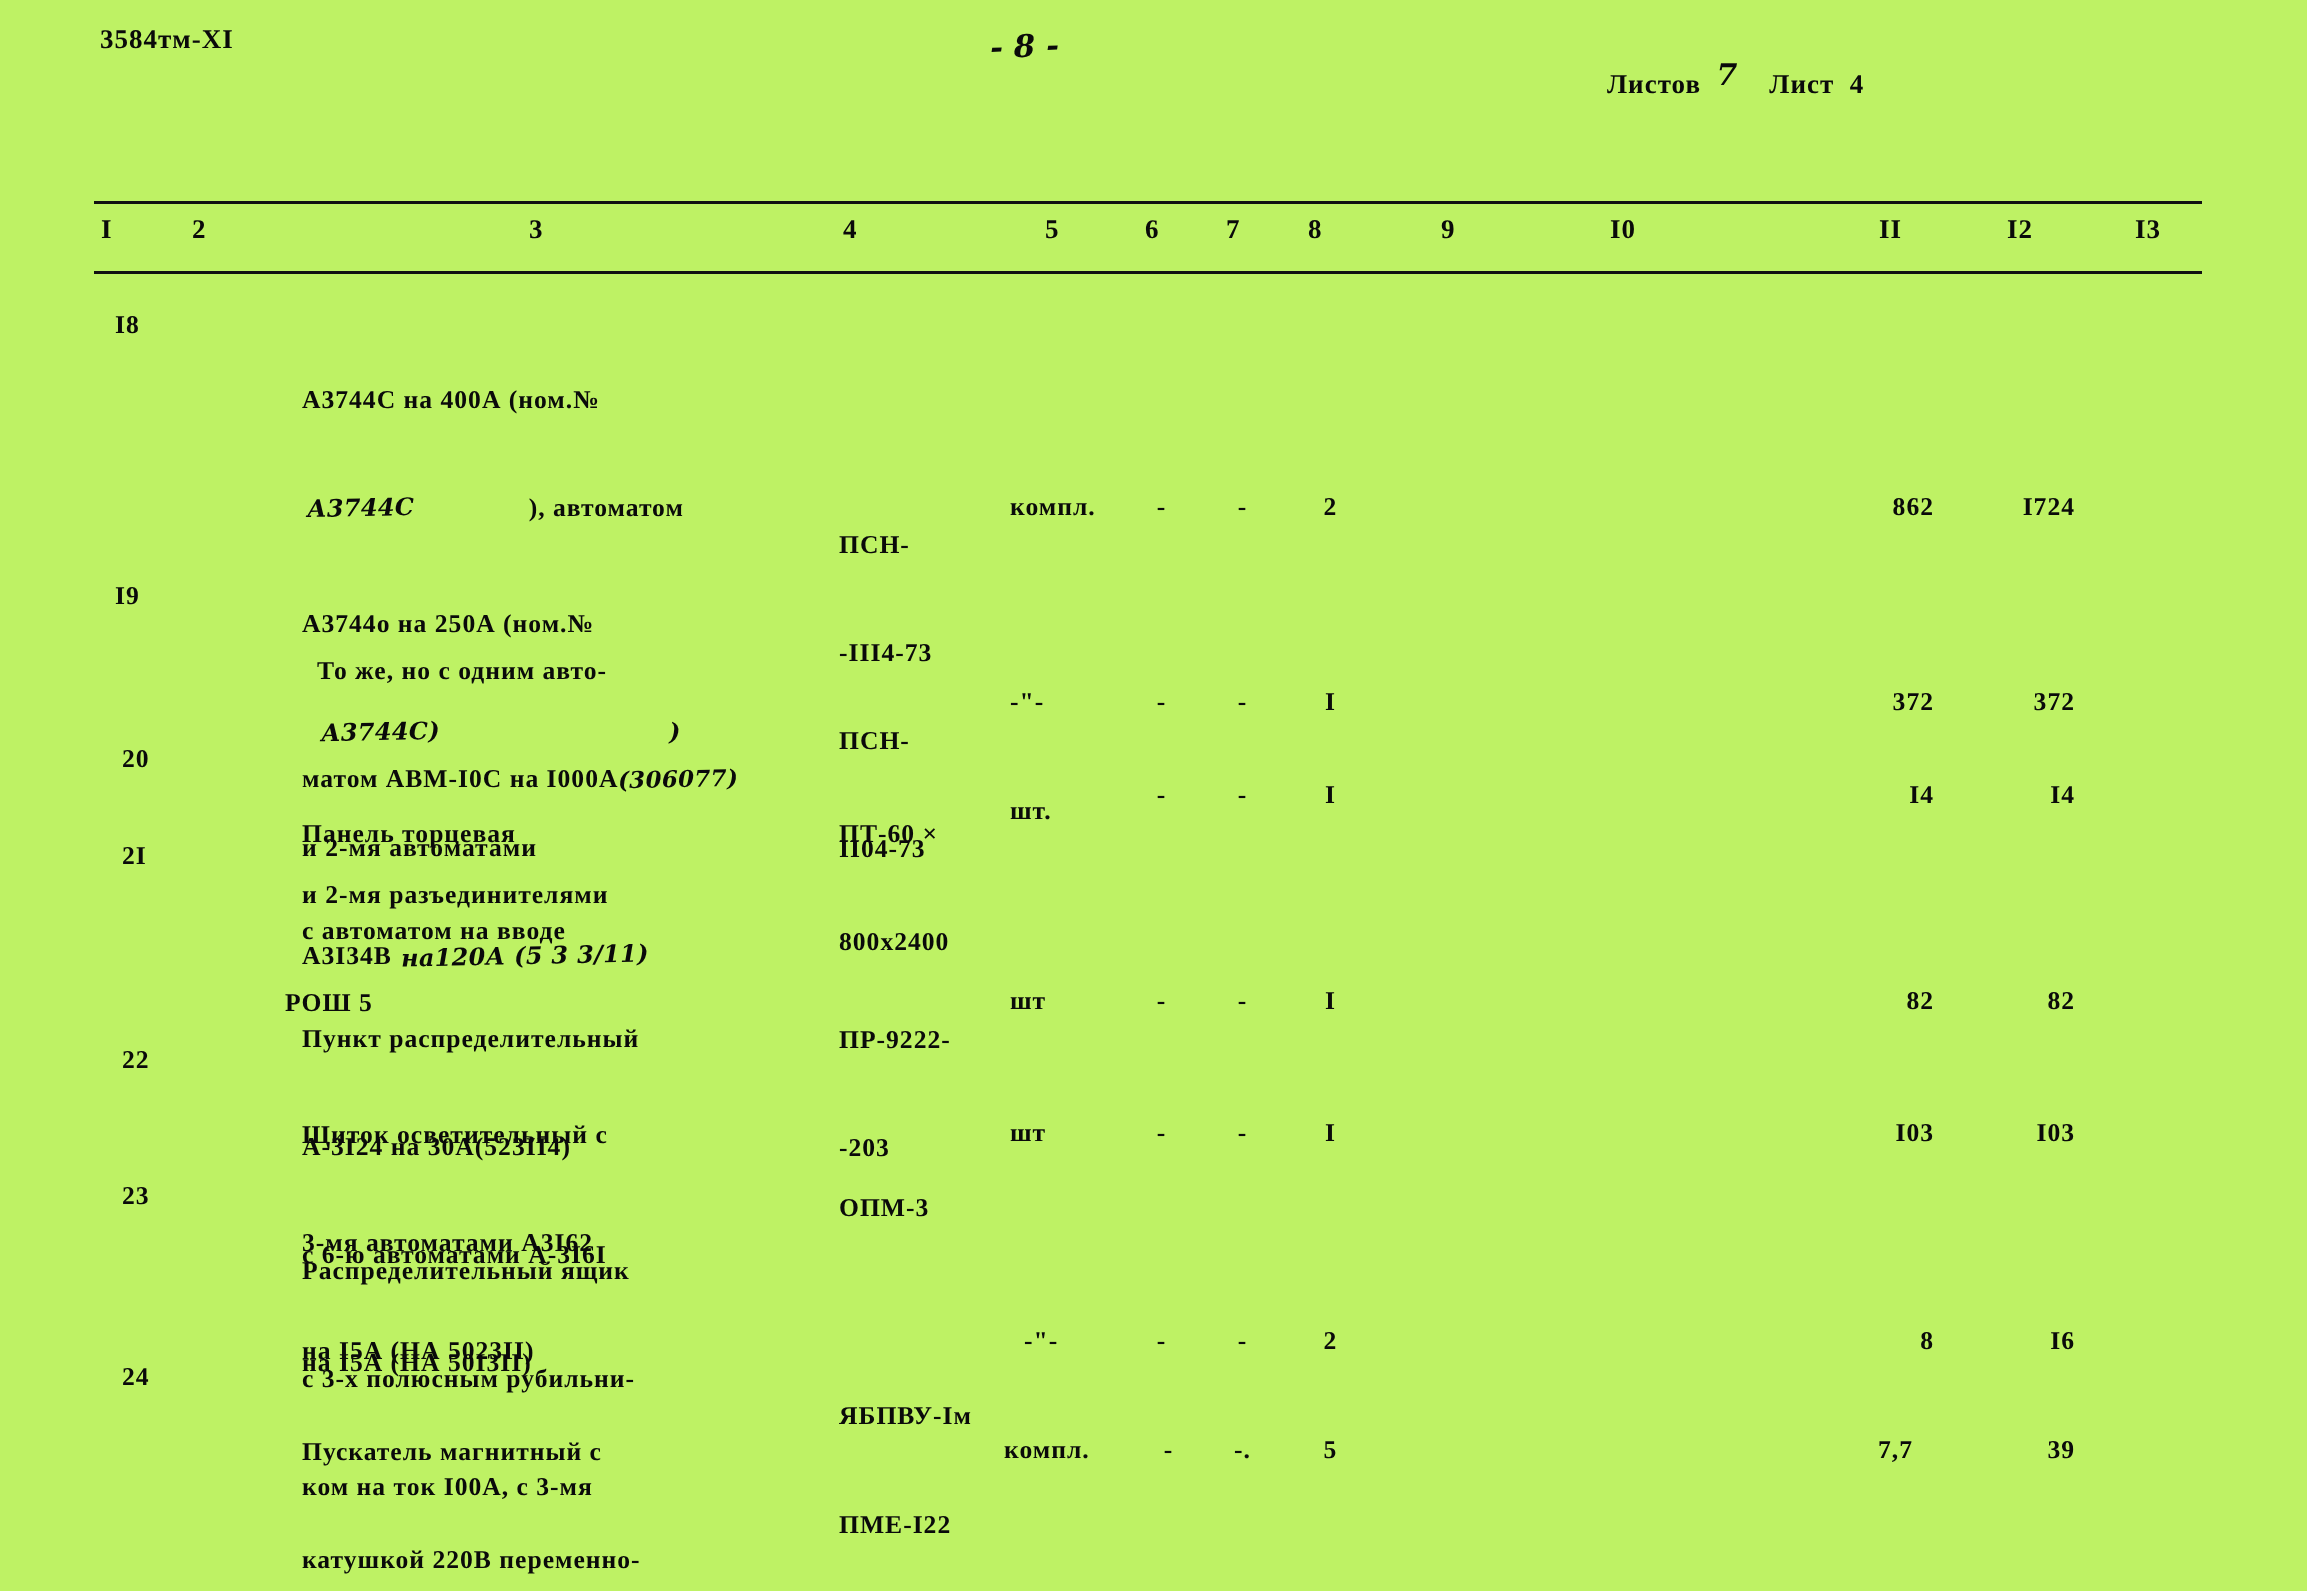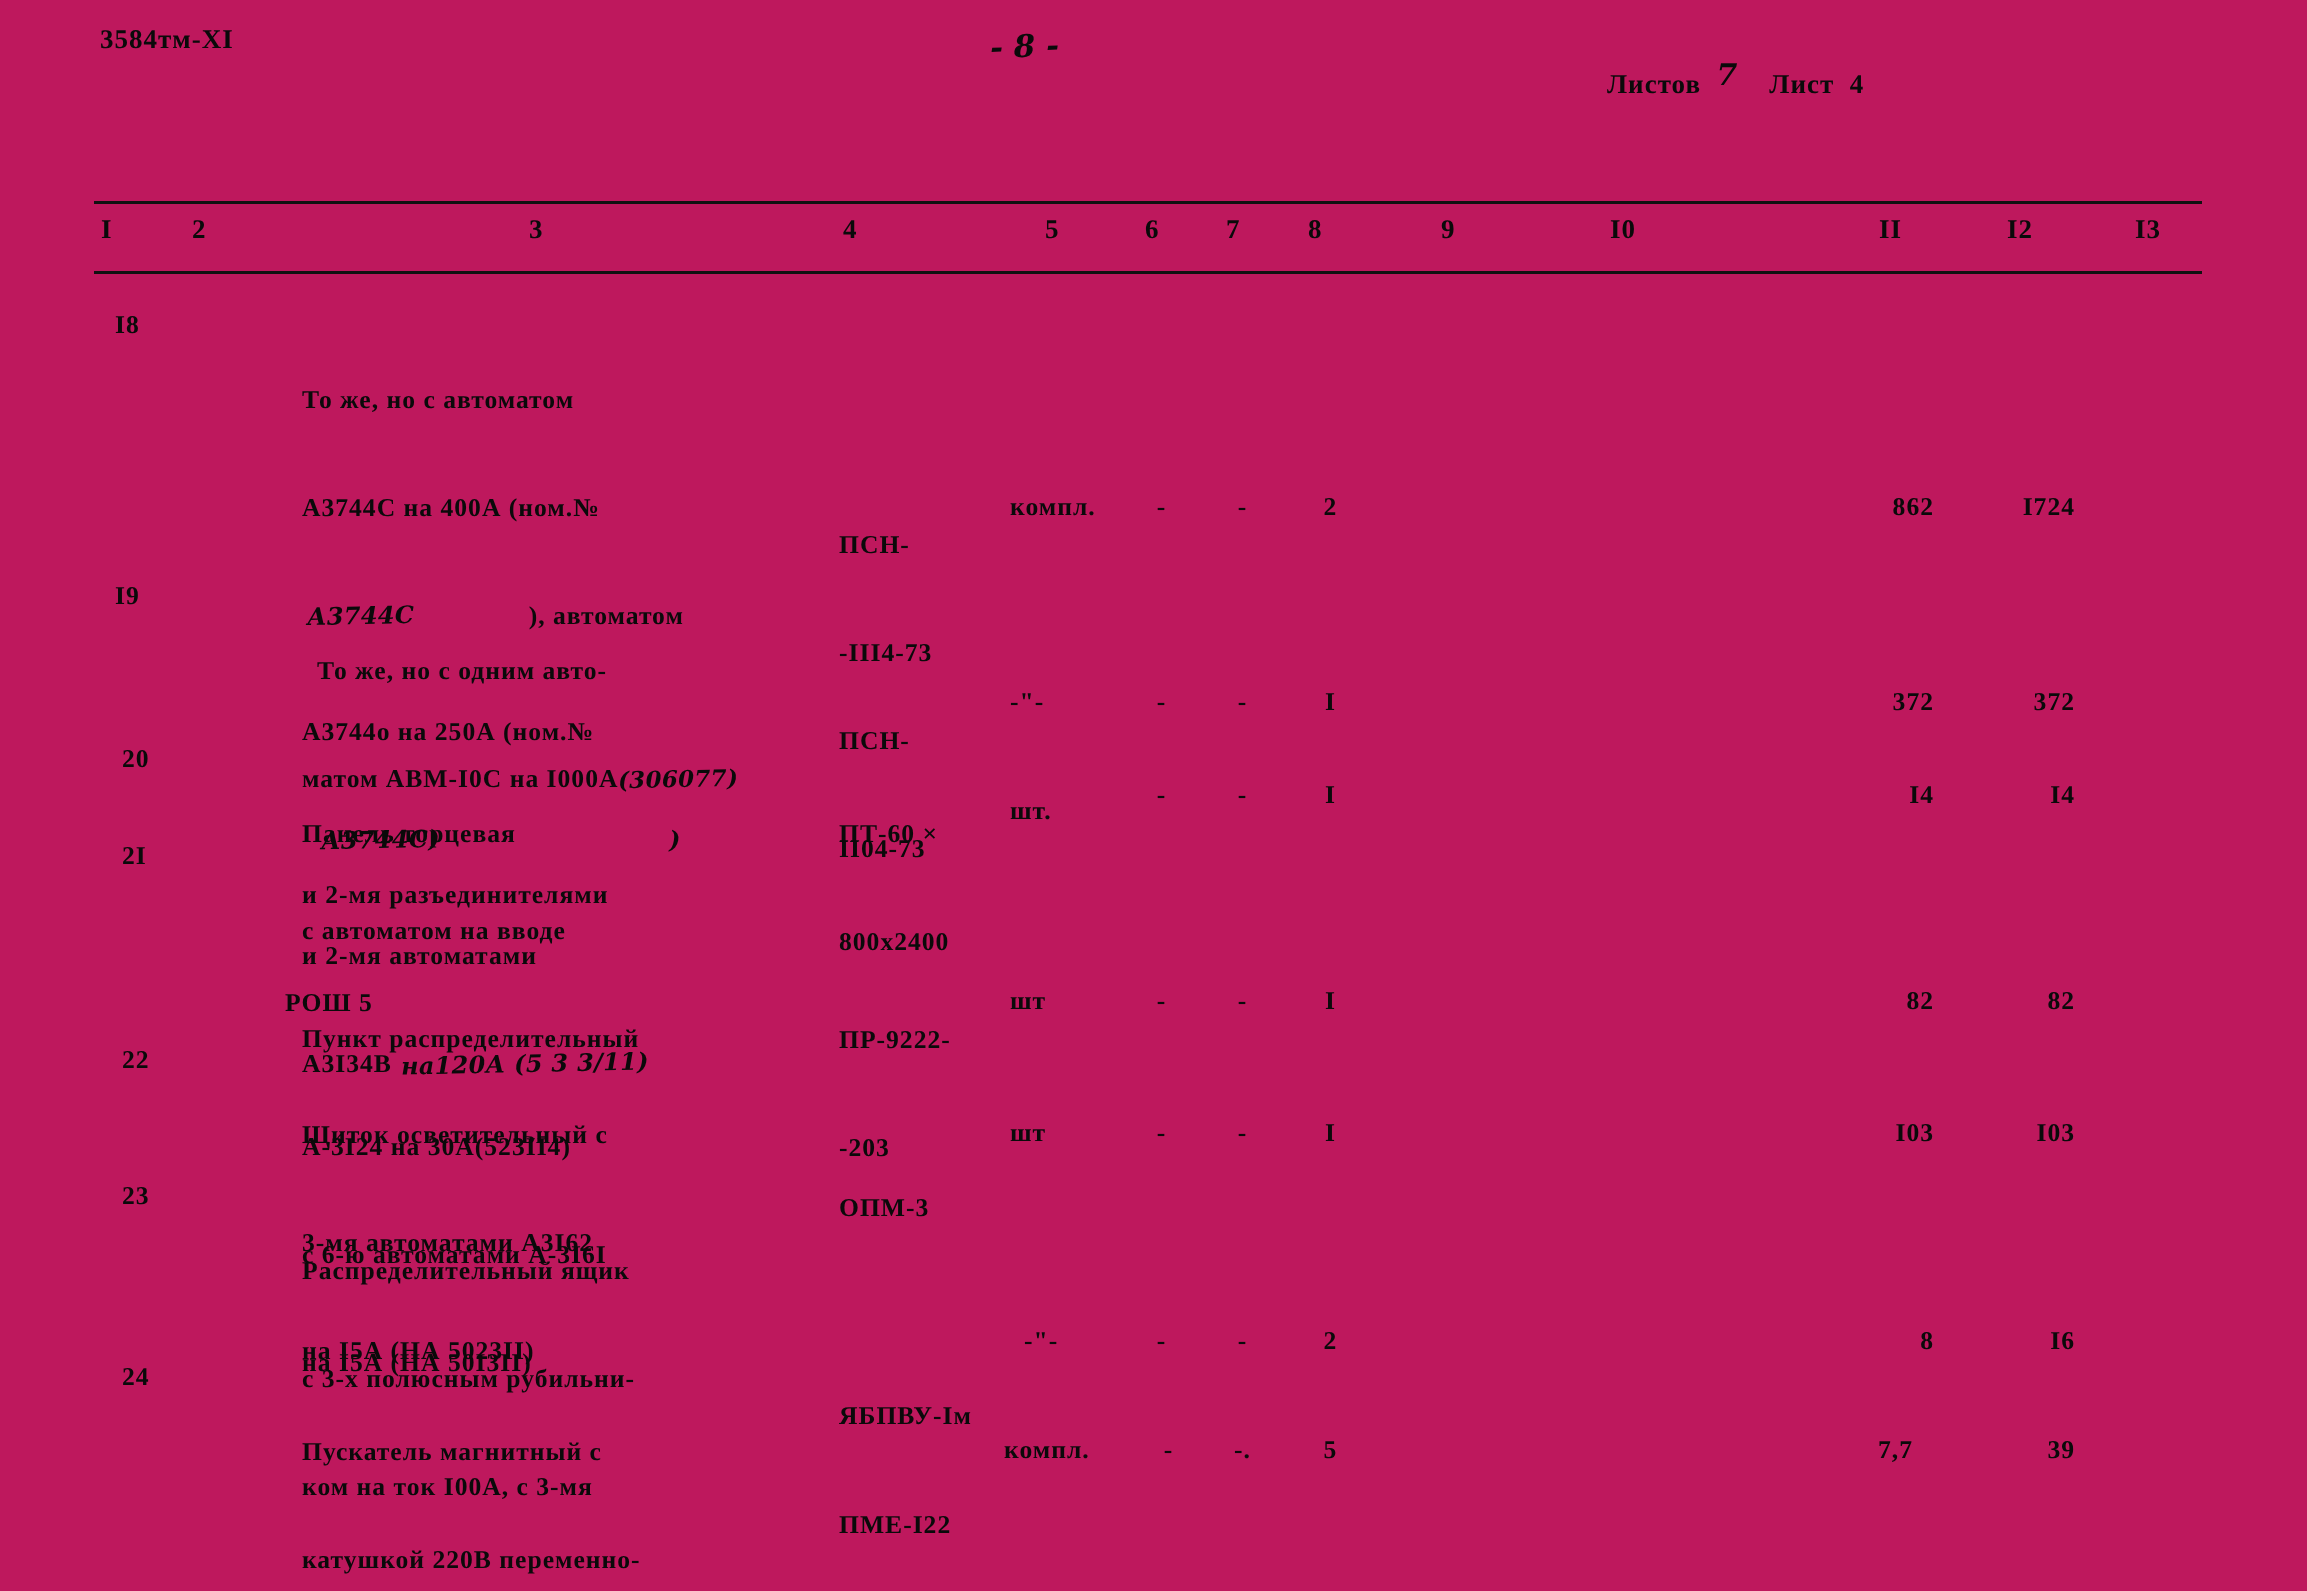--- a/index.html
+++ b/index.html
@@ -13,21 +13,21 @@
     position: relative;
     font-family: "Liberation Serif", "DejaVu Serif", serif;
     color: #0a0a0a;
     overflow: hidden;
   }
 
   
   #page {
     position: absolute;
     inset: 0;
-    background: #be185d;
+    background: #bef264;
   }
 
   
   .tw {
     font-family: "Liberation Serif", "DejaVu Serif", serif;
     font-weight: 700;
     letter-spacing: 1px;
     -webkit-font-smoothing: none;
     text-rendering: geometricPrecision;
     white-space: pre;
@@ -173,21 +173,20 @@
     <span style="left:1879px">II</span>
     <span style="left:2007px">I2</span>
     <span style="left:2135px">I3</span>
   </div>
 
   <div id="rows">
 
     <div class="row" style="top:310px">
       <div class="c-num tw">I8</div>
       <div class="c-name tw">
-        <span class="nameline">То же, но с автоматом</span>
         <span class="nameline">А3744С на 400А (ном.№</span>
         <span class="nameline" style="font-size:0"><span class="hw" style="font-size:24px;margin-left:5.4px">А3744С</span><span class="tw" style="font-size:25.6px;margin-left:114px">), автоматом</span></span>
         <span class="nameline">А3744о на 250А (ном.№</span>
         <span class="nameline" style="font-size:0"><span class="hw" style="font-size:24px;margin-left:19px">А3744С)</span><span class="hw" style="font-size:24px;margin-left:229px">)</span></span>
         <span class="nameline">и 2-мя автоматами</span>
         <span class="nameline" style="font-size:0"><span class="tw" style="font-size:25.6px">А3I34В</span><span class="hw" style="font-size:24px;margin-left:9.4px">на120А (5 3 3/11)</span></span>
       </div>
       <div class="c-type tw" style="top:145px">
         <span class="nameline">ПСН-</span>
         <span class="nameline">-III4-73</span>

